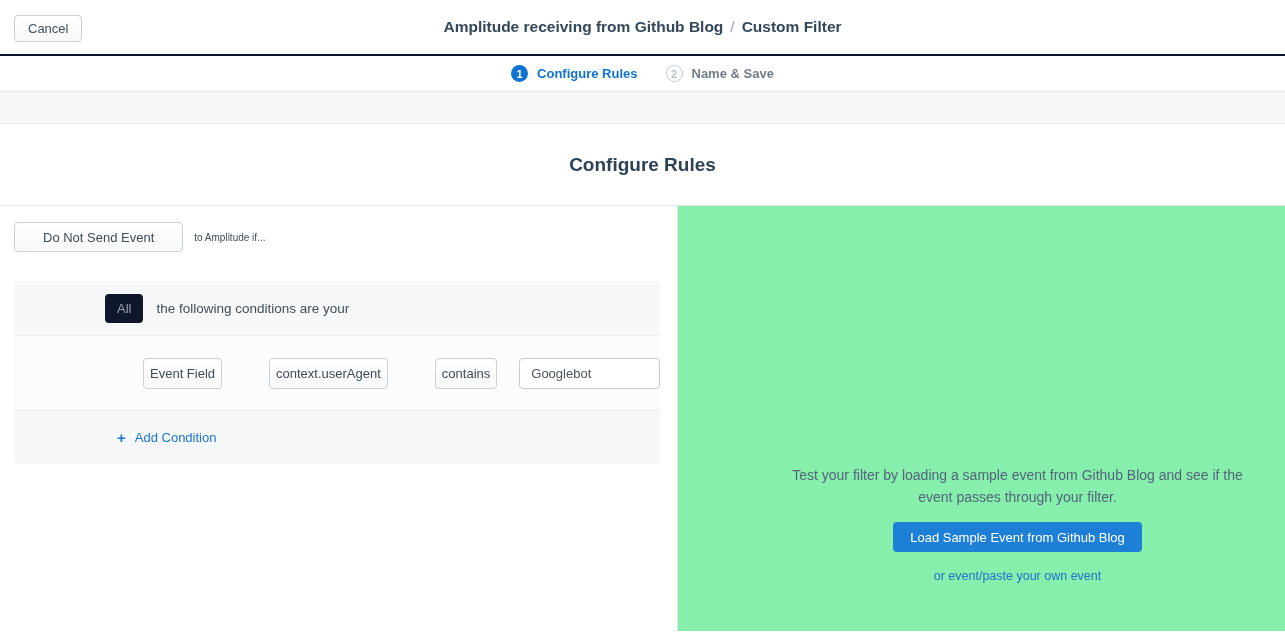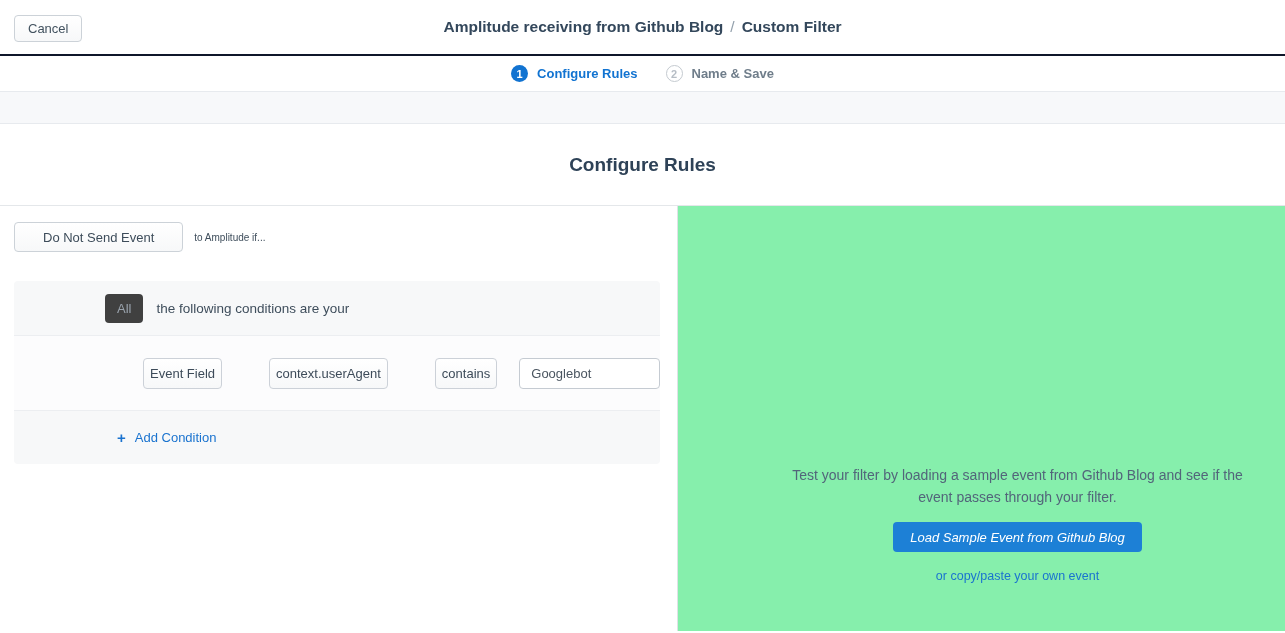--- a/index.html
+++ b/index.html
@@ -43,21 +43,21 @@
   .action-row { display:flex; align-items:center; gap:11px; }
   .action-btn { height:30px; padding:0 28px; font-family:inherit; font-size:13px; font-weight:500;
     color:#3d4c5a; background:linear-gradient(#fff,#f7f8f9); border:1px solid #ccd2d8;
     border-radius:4px; cursor:pointer; }
   .action-suffix { font-size:10px; color:#3f4e5c; }
 
   .group-box { margin-top:29px; width:646px; border-radius:4px; overflow:hidden; }
   .group-header { height:55px; background:#f7f8f9; border-bottom:1px solid #eceef1;
     display:flex; align-items:center; gap:13px; padding-left:91px; }
   .chip-muted { height:29px; padding:0 12px; font-family:inherit; font-size:13px; color:#99a2ac;
-    background:#404040; border:none; border-radius:4px; cursor:pointer; }
+    background:#0f172a; border:none; border-radius:4px; cursor:pointer; }
   .group-suffix { font-size:13.5px; color:#3f4e5c; }
 
   .condition-row { height:75px; background:#fcfcfd; border-bottom:1px solid #eceef1;
     display:flex; align-items:center; gap:11px; padding-left:93px; }
   .chip { height:31px; padding:0 6px; font-family:inherit; font-size:13px; font-weight:500;
     color:#3d4b59; background:linear-gradient(#fff,#f7f8f9); border:1px solid #ccd1d8;
     border-radius:4px; cursor:pointer; white-space:nowrap;margin-left:36px; }
   .value-input { height:31px; width:141px; padding:0 11px; font-family:inherit; font-size:13px;
     color:#4a5560; background:#fff; border:1px solid #c5cbd2; border-radius:4px;margin-left:11px; }
   .remove-btn { width:32px; height:32px; background:#ebedf0; border:none; border-radius:4px;
@@ -65,21 +65,21 @@
 
   .group-footer { height:53px; background:#f7f8f9; display:flex; align-items:center; padding-left:103px; }
   .add-condition { display:flex; align-items:center; gap:9px; font-size:13px; font-weight:500;
     color:var(--link_blue,#1a73cf); text-decoration:none; cursor:pointer; }
   .add-condition .plus { font-size:15px; font-weight:600; }
 
   
   .test-desc { font-size:14px; line-height:22px; color:#52657a; }
   .primary-btn { margin-top:14px; height:30px; padding:0 17px; font-family:inherit; font-size:13px;
     font-weight:500; color:#fff; background:var(--button_blue,#1d80d6); border:none;
-    border-radius:4px; cursor:pointer;font-style:italic; }
+    border-radius:4px; cursor:pointer; }
   .paste-link { display:block; margin-top:17px; font-size:12.5px;
     color:var(--link_blue,#1a73cf); text-decoration:none; cursor:pointer; }
 </style>
 </head>
 <body>
 
 <div class="topbar">
   <button class="cancel-btn">Cancel</button>
   <div class="breadcrumb">
     <span>Amplitude receiving from Github Blog</span><span class="sep">/</span><span>Custom Filter</span>
@@ -133,16 +133,16 @@
       </div>
     </div>
   </div>
 
   <div class="right-panel">
     <p class="test-desc">
       <span>Test your filter by loading a sample event from Github Blog and see if the</span><br>
       <span>event passes through your filter.</span>
     </p>
     <button class="primary-btn">Load Sample Event from Github Blog</button>
-    <a class="paste-link">or copy/paste your own event</a>
+    <a class="paste-link">or event/paste your own event</a>
   </div>
 
 </div>
 
 </body></html>

